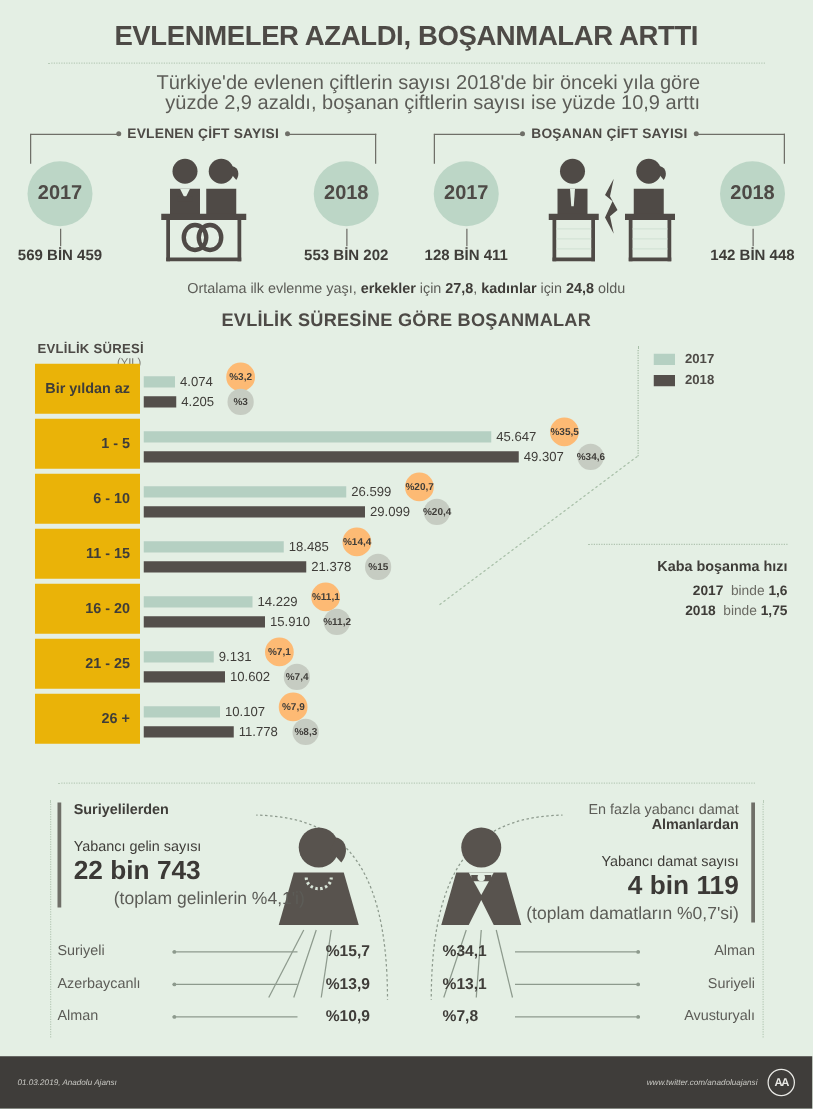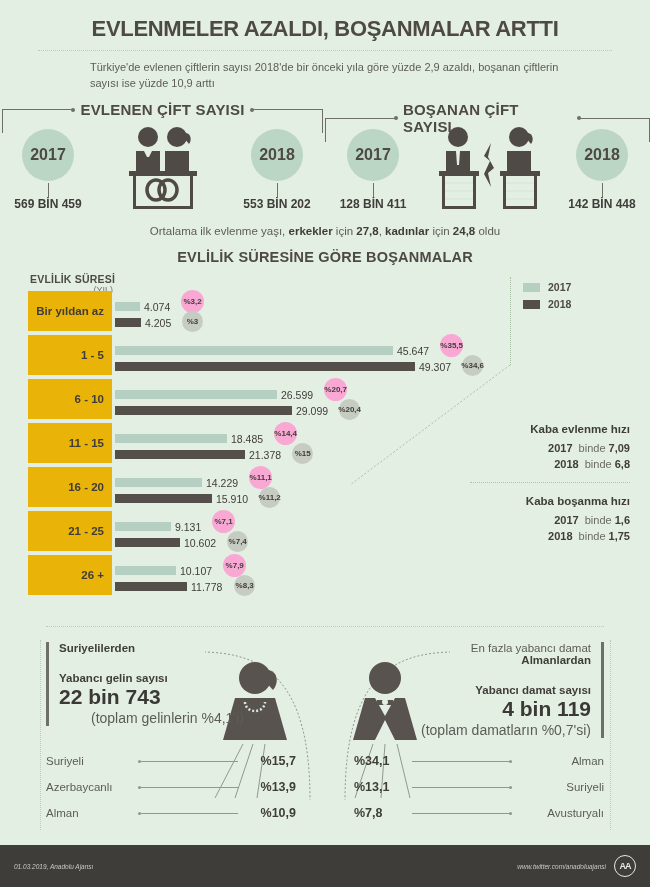--- a/index.html
+++ b/index.html
@@ -20,39 +20,39 @@
     font-weight: bold;
     letter-spacing: -0.3px;
     color: #4d4a46;
     padding-top: 16px;
   }
   .title-rule {
     margin: 8px 38px 0 38px;
     border-top: 1px dotted #b9ccb9;
   }
   .subtitle {
-    text-align: left;
-    font-size: 11px;
+    text-align: right;
+    font-size: 16px;
     line-height: 16px;
     color: #5c5c57;
     padding: 8px 90px 0 90px;
   }
 
   
   .panels { position: relative; height: 118px; margin-top: 10px; }
   .panel { position: absolute; top: 0; width: 325px; height: 118px; }
   .panel.left { left: 0; }
   .panel.right { left: 325px; }
 
   .panel-head {
     position: absolute; top: 0; left: 0; right: 0;
     display: flex; align-items: center; justify-content: center;
     gap: 6px;
   }
-  .panel-head .cap { font-size: 15px; font-weight: bold; letter-spacing: 0.2px; color: #4d4a46; }
+  .panel-head .cap { font-size: 11px; font-weight: bold; letter-spacing: 0.2px; color: #4d4a46; }
   .bracket { width: 72px; height: 1px; background: #6f6f68; position: relative; }
   .bracket::before {
     content: ""; position: absolute; width: 4px; height: 4px; border-radius: 50%;
     background: #6f6f68; top: -1.5px;
   }
   .bracket.l::before { right: -1px; }
   .bracket.r::before { left: -1px; }
   .bracket .drop { position: absolute; width: 1px; height: 24px; background: #6f6f68; top: 0; }
   .bracket.l .drop { left: 0; }
   .bracket.r .drop { right: 0; }
@@ -107,21 +107,21 @@
   .bar.y18 { background: #544f4b; }
   .bval {
     display: inline-block; vertical-align: middle; font-size: 10.5px;
     color: #3f3d39; margin-left: 4px;
   }
   .pct {
     position: absolute; border-radius: 50%;
     display: flex; align-items: center; justify-content: center;
     font-size: 8px; font-weight: bold; color: #3f3d39;
   }
-  .pct.y17 { background: #f9a8d4; }
+  .pct.y17 { background: #fdba74; }
   .pct.y18 { background: #c6ccc2; }
 
   
   .legend { position: absolute; left: 523px; top: 8px; }
   .legend .row { display: flex; align-items: center; gap: 8px; margin-bottom: 5px; }
   .legend .sw { width: 17px; height: 9px; }
   .legend .sw.y17 { background: #b5d0c2; }
   .legend .sw.y18 { background: #544f4b; }
   .legend .lb { font-size: 10.5px; font-weight: bold; color: #4d4a46; }
 
@@ -138,21 +138,21 @@
 
   
   .bottom { position: absolute; left: 0; top: 620px; width: 650px; height: 222px; }
   .bdiv { position: absolute; top: 6px; left: 46px; width: 558px; height: 1px; border-top: 1px dotted #b9ccb9; }
 
   .bblock { position: absolute; top: 22px; width: 215px; }
   .bblock.l { left: 46px; text-align: left; border-left: 3px solid #6f6f68; padding-left: 10px; }
   .bblock.r { left: 389px; text-align: right; border-right: 3px solid #6f6f68; padding-right: 10px; }
   .bblock .l1 { font-size: 11.5px; color: #5c5c57; }
   .bblock .l2 { font-size: 11.5px; font-weight: bold; color: #3f3d39; }
-  .bblock .l3 { font-size: 11.5px; font-weight: bold; color: #3f3d39; margin-top: 18px; }
+  .bblock .l3 { font-size: 11.5px; font-weight: normal; color: #3f3d39; margin-top: 18px; }
   .bblock .l4 { font-size: 21px; font-weight: bold; color: #3b3936; line-height: 26px; }
   .bblock .l5 { font-size: 14px; color: #5c5c57; margin-left: 32px; }
 
   .natlist { position: absolute; top: 128px; width: 250px; }
   .natlist.l { left: 46px; }
   .natlist.r { left: 354px; }
   .natrow { display: flex; align-items: center; height: 26px; gap: 6px; }
   .natrow .nm { font-size: 11.5px; color: #5c5c57; width: 86px; }
   .natrow .vl { font-size: 12.5px; font-weight: bold; color: #3f3d39; width: 52px; }
   .natrow .ln { flex: 1; height: 1px; background: #8d9a8d; position: relative; }
@@ -364,29 +364,20 @@
         <div class="grp" style="top: 282px;">
           <div class="cat">26 +</div>
           <div class="bar-row r1"><span class="bar y17" style="width: 61px;"></span><span class="bval">10.107</span></div>
           <div class="pct y17" style="width: 23px; height: 23px; left: 223.2px; top: -1px;">%7,9</div>
           <div class="bar-row r2"><span class="bar y18" style="width: 72px;"></span><span class="bval">11.778</span></div>
           <div class="pct y18" style="width: 21px; height: 21px; left: 234.2px; top: 20px;">%8,3</div>
         </div>
       </div>
 
     <div class="rates">
-      <div>
-        <h4>Kaba evlenme hızı</h4>
-        <div class="rrow">
-          <span class="yr">2017</span><span>binde</span> <b>7,09</b>
-        </div>
-        <div class="rrow">
-          <span class="yr">2018</span><span>binde</span> <b>6,8</b>
-        </div>
-      </div>
       <hr>
       <div>
         <h4>Kaba boşanma hızı</h4>
         <div class="rrow">
           <span class="yr">2017</span><span>binde</span> <b>1,6</b>
         </div>
         <div class="rrow">
           <span class="yr">2018</span><span>binde</span> <b>1,75</b>
         </div>
       </div>

